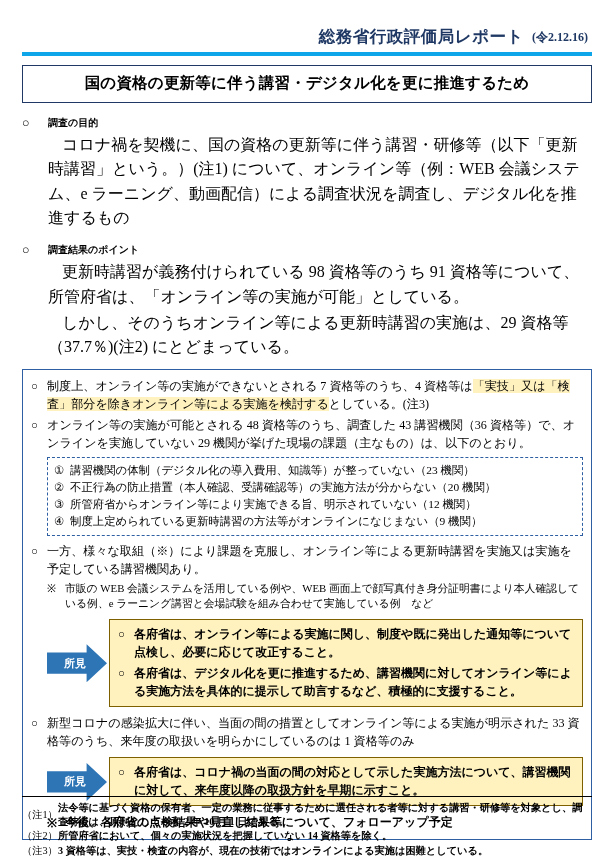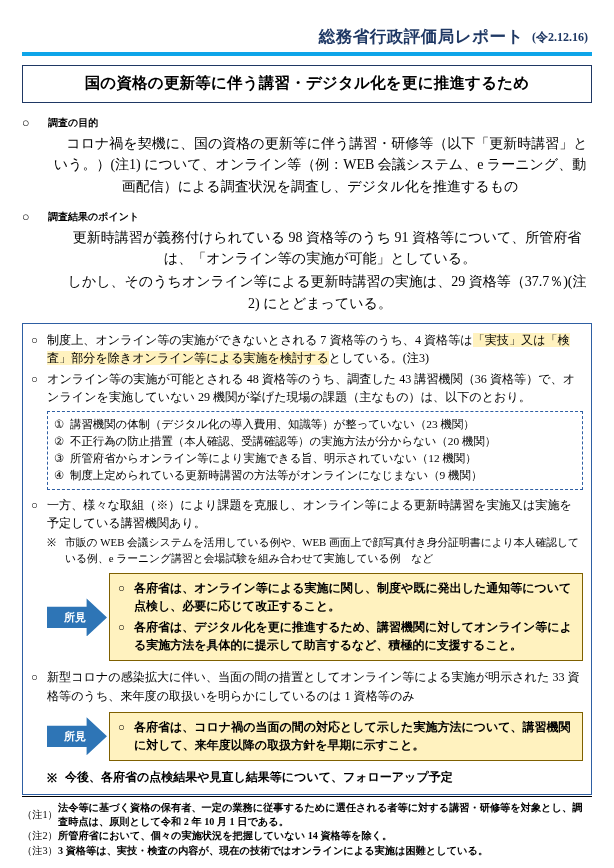--- a/index.html
+++ b/index.html
@@ -74,26 +74,25 @@
   .sec-marker {
     width: 26px;
     flex: 0 0 26px;
     font-size: 12.5px;
   }
   .sec-title {
     font-size: 10px;
     font-weight: bold;
   }
   .para {
-    font-size: 14px;
+    font-size: 16px;
     line-height: 1.52;
     margin-left: 26px;
     margin-top: 2px;
     text-indent: 14px;
-    text-align: center;
   }
 
   
   .blue-box {
     margin-top: 9px;
     border: 1.3px solid #2e5fa3;
     padding: 7px 8px 8px 8px;
   }
   .bullet-row {
     display: flex;

